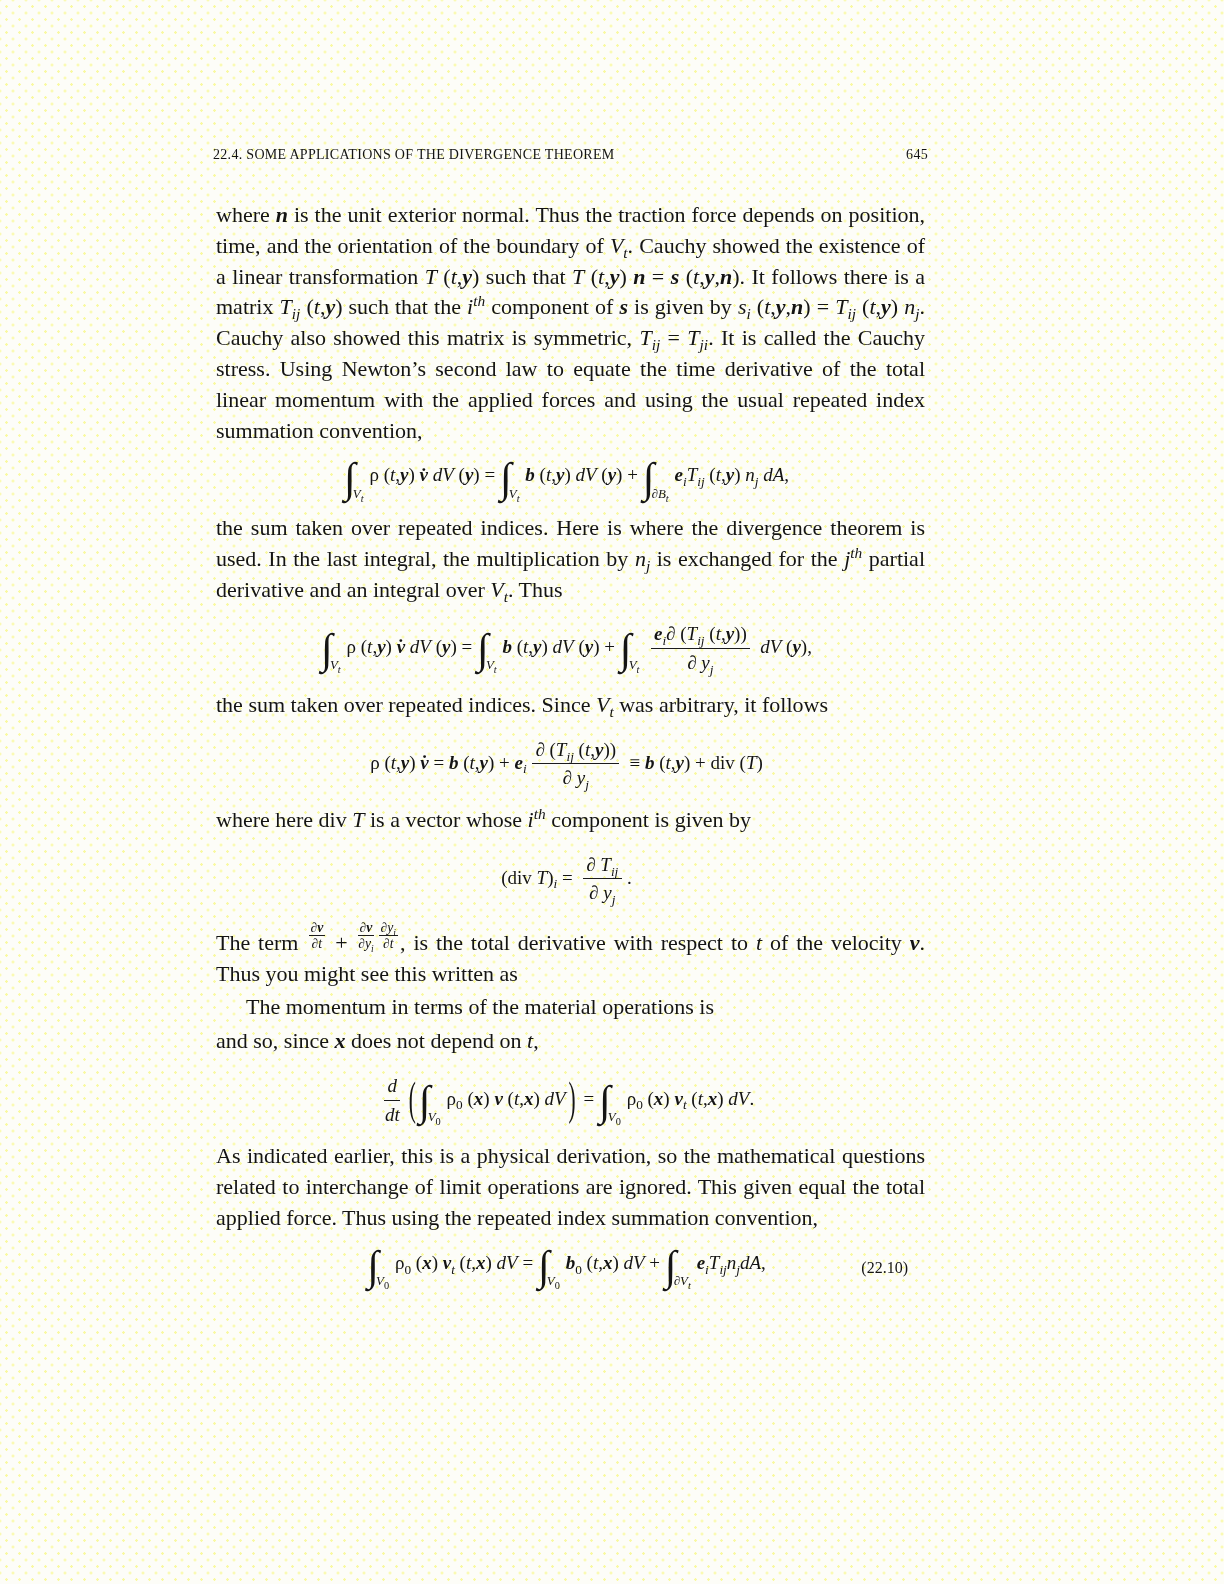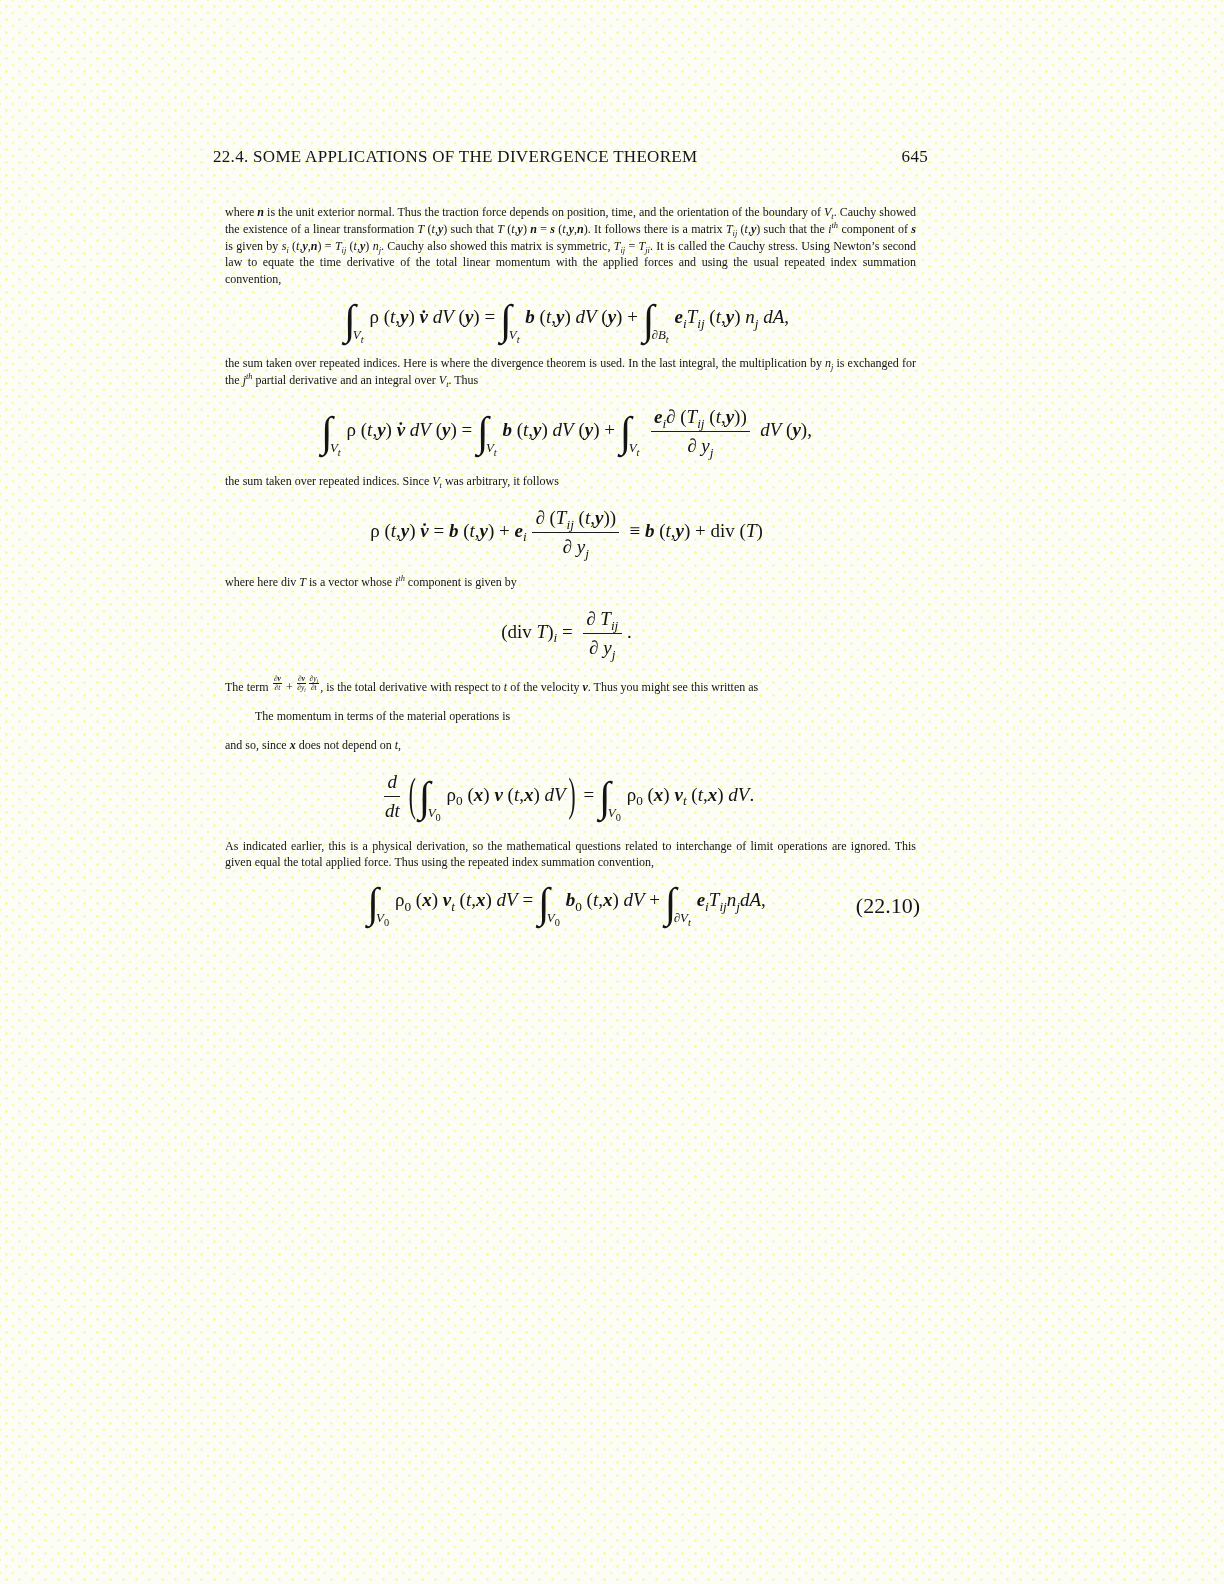--- a/index.html
+++ b/index.html
@@ -20,46 +20,46 @@
     background-position:0 0, 6.5px 6.5px;
     color:#141414;
     box-sizing:border-box;
     padding:147px 296px 0 213px;
     overflow:hidden;
   }
   .runhead{
     display:flex;
     justify-content:space-between;
     align-items:baseline;
-    font-size:17px;
+    font-size:14px;
     letter-spacing:0.3px;
     margin-bottom:37px;
     white-space:nowrap;
     text-align:right;
   }
   .para{
-    font-size:12px;
+    font-size:22px;
     line-height:1.40;
     text-align:justify;
-    margin:12px;
+    margin:3px;
     padding:0;
   }
   .para + .para{margin-top:0;}
   .para.indent{text-indent:30px;}
   .eq{
     position:relative;
     display:flex;
     justify-content:center;
     align-items:center;
     font-size:19px;
     margin:17px 8px 15px 0;
     line-height:1.25;
   }
   .eq.tight{margin-top:5px;margin-bottom:9px;}
-  .eqtag{position:absolute;right:0;font-size:22px;}
+  .eqtag{position:absolute;right:12px;font-size:16px;}
   .bi{font-weight:bold;font-style:italic;}
   sub,sup{line-height:0;font-size:70%;}
   sub sub{font-size:80%;}
   .int{
     font-size:2.25em;
     line-height:0;
     vertical-align:-0.25em;
     font-weight:400;
   }
   .il{

